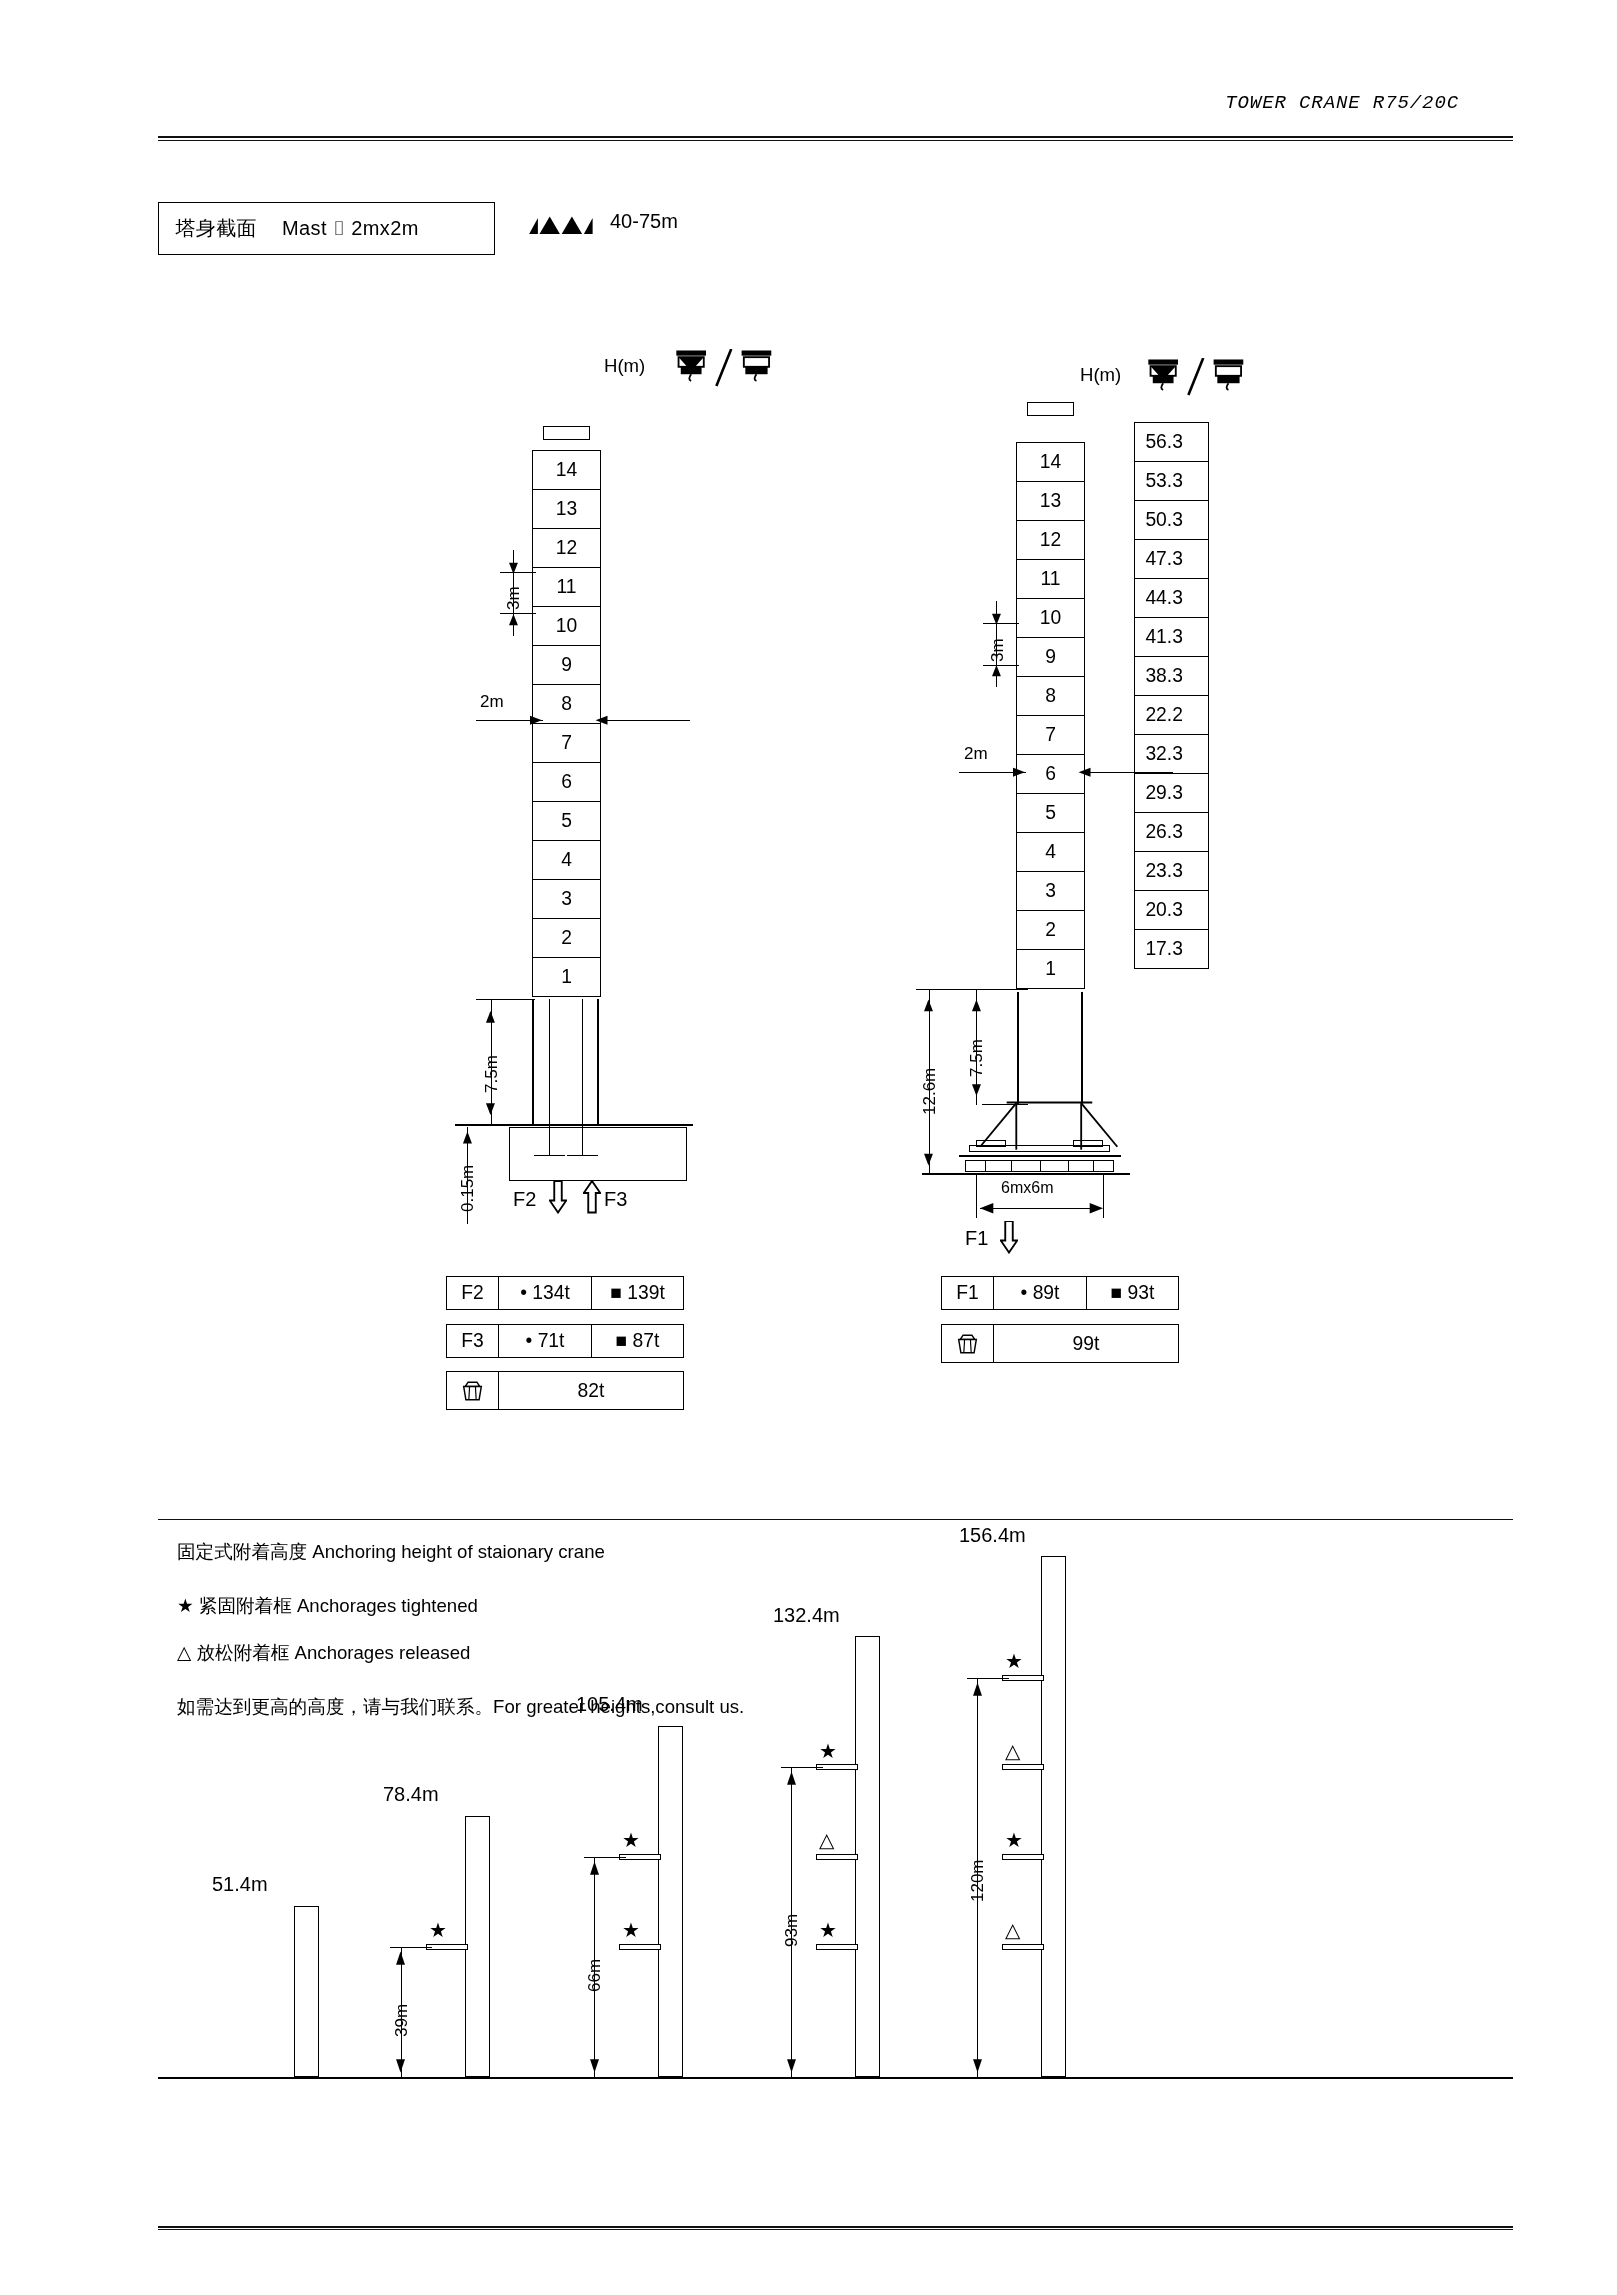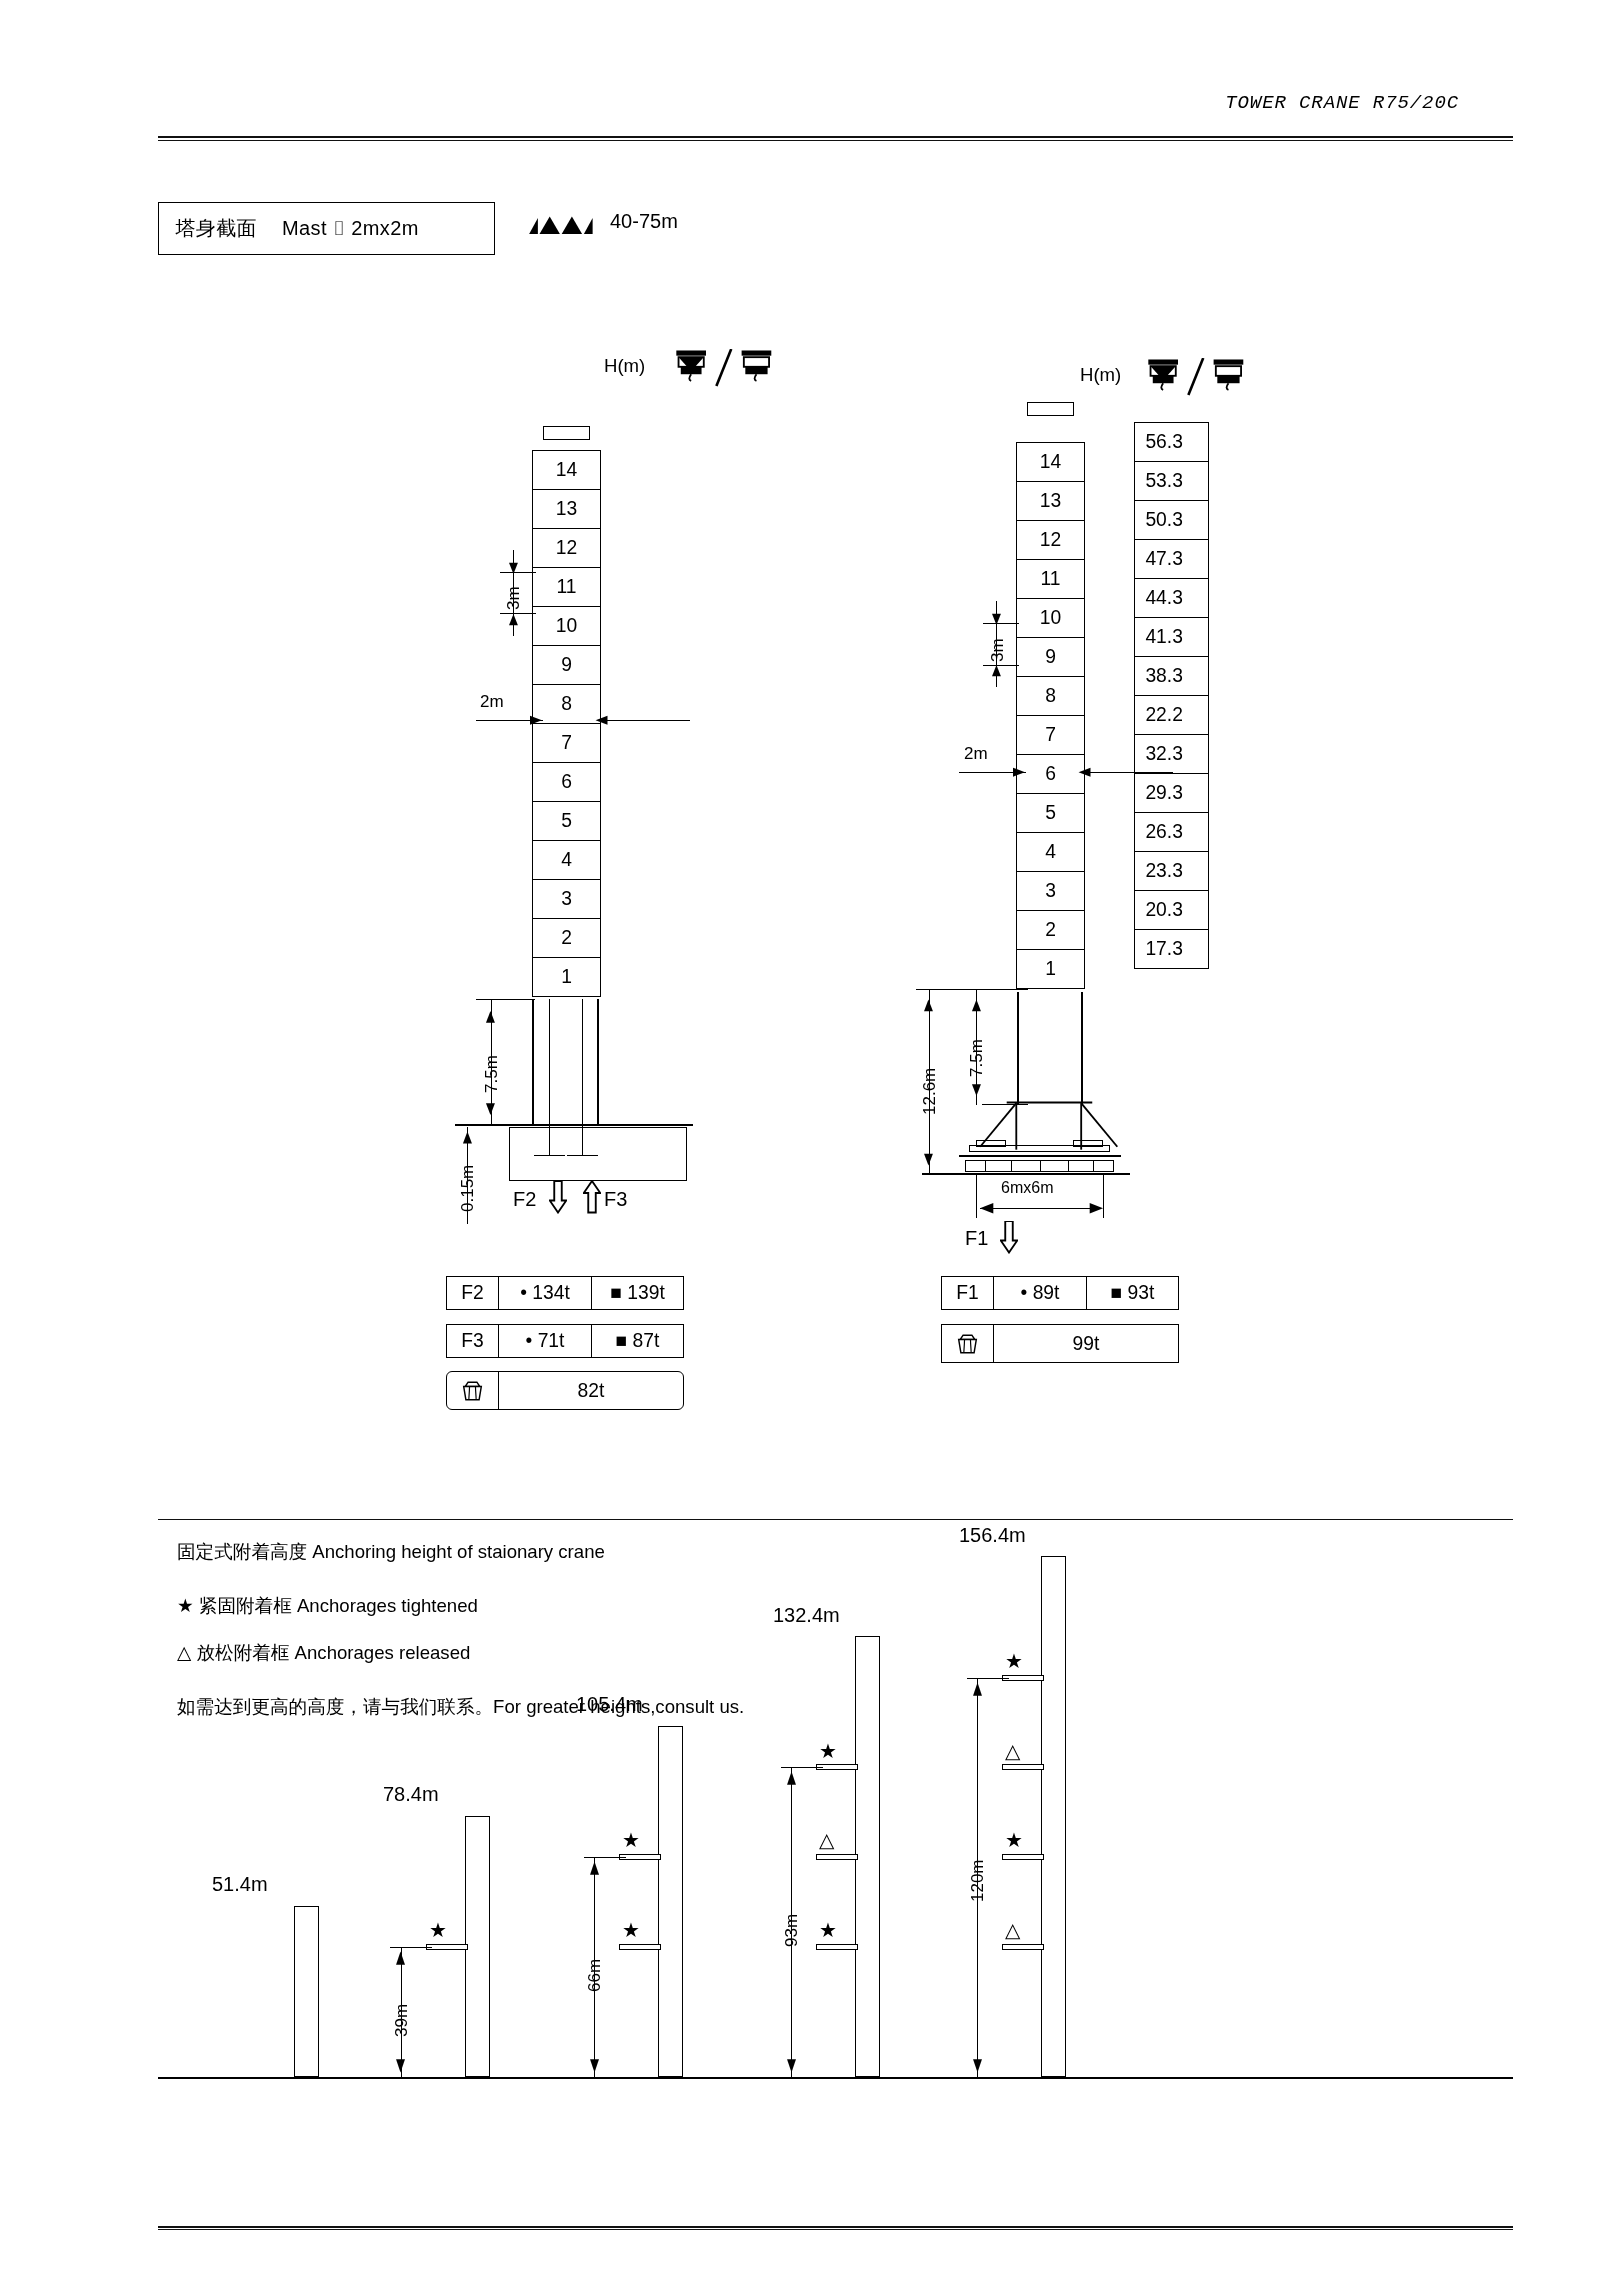--- a/index.html
+++ b/index.html
@@ -170,21 +170,21 @@
   <div class="ftbl" style="left:446px;top:1276px;width:238px;">
     <div class="c" style="width:52px;">F2</div>
     <div class="c" style="width:93px;">• 134t</div>
     <div class="c" style="width:91px;">■ 139t</div>
   </div>
   <div class="ftbl" style="left:446px;top:1324px;width:238px;">
     <div class="c" style="width:52px;">F3</div>
     <div class="c" style="width:93px;">• 71t</div>
     <div class="c" style="width:91px;">■ 87t</div>
   </div>
-  <div class="ftbl" style="left:446px;top:1371px;width:238px;height:39px;border-radius:6px;">
+  <div class="ftbl" style="left:446px;top:1371px;width:238px;height:39px;">
     <div class="c" style="width:52px;">
       <svg width="25" height="22" viewBox="0 0 34 30">
         <polygon points="11,3 23,3 27,9 7,9" fill="#fff" stroke="#000" stroke-width="2"></polygon>
         <polygon points="5,9 29,9 26,27 8,27" fill="#fff" stroke="#000" stroke-width="2"></polygon>
         <line x1="13" y1="9" x2="12" y2="27" stroke="#000" stroke-width="1.6"></line>
         <line x1="21" y1="9" x2="22" y2="27" stroke="#000" stroke-width="1.6"></line>
       </svg>
     </div>
     <div class="c" style="width:184px;">82t</div>
   </div>

